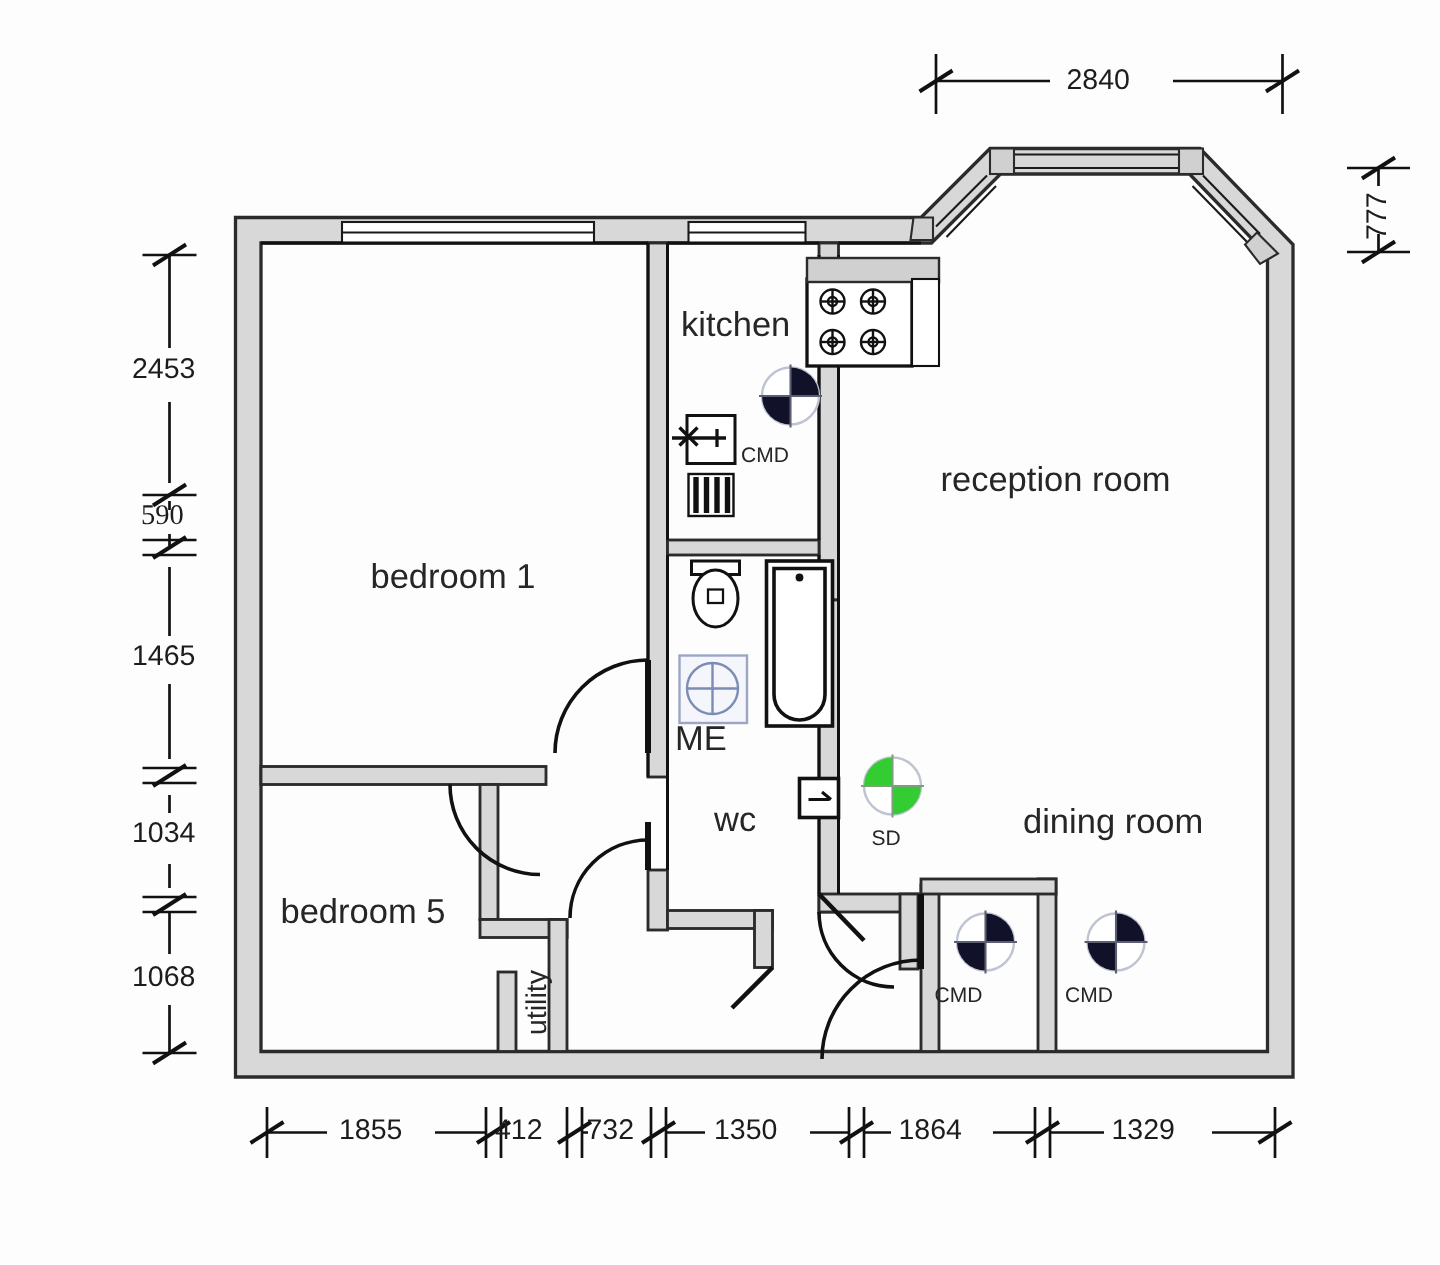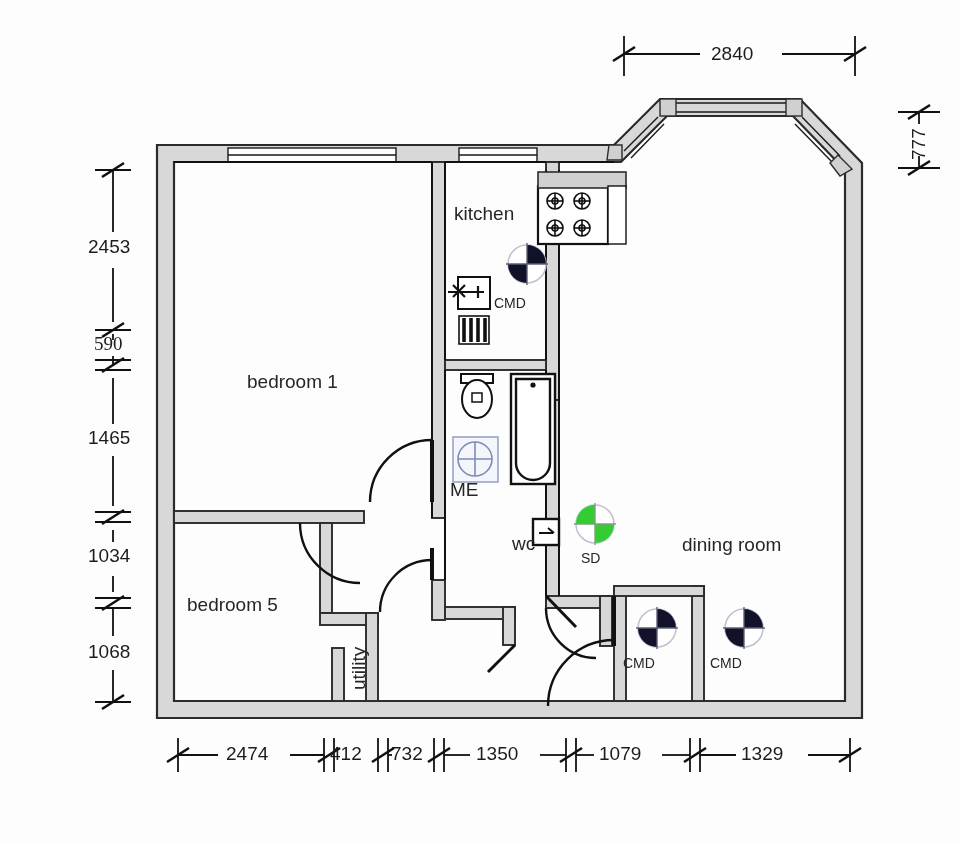--- a/index.html
+++ b/index.html
@@ -1,21 +1,21 @@
 <!DOCTYPE html>
 <html><head>
 <meta charset="utf-8">
 <style>
   html,body{margin:0;padding:0;background:#fff;}
   body{width:960px;height:843px;overflow:hidden;
        font-family:"Liberation Sans",sans-serif;color:#1a1a1a;}
   #stage{position:relative;width:960px;height:843px;background:#fdfdfd;}
   svg#plan{position:absolute;left:0;top:0;width:960px;height:843px;}
   .lbl{position:absolute;white-space:nowrap;color:#262626;}
-  .room{font-size:19px;}
+  .room{font-size:23px;}
   .room-sm{font-size:19px;}
   .det{font-size:14px;}
   .dim{font-size:19px;color:#1c1c1c;}
   .rot90{transform:rotate(-90deg);transform-origin:left top;}
 </style>
 </head>
 <body>
 
 <div id="stage">
 
@@ -288,39 +288,40 @@
     <use href="#tick" x="439" y="755"></use>
     <use href="#tick" x="571" y="755"></use>
     <use href="#tick" x="695" y="755"></use>
     <use href="#tick" x="850" y="755"></use>
   </g>
 </svg>
 
 <div class="lbl room" style="left:247px;top:327px;margin-top:44px;">bedroom 1</div>
 <div class="lbl room" style="left:187px;top:594px;">bedroom 5</div>
 <div class="lbl room" style="left:454px;top:203px;">kitchen</div>
+<div class="lbl room" style="left:627px;top:306px;">reception room</div>
 <div class="lbl room" style="left:682px;top:534px;">dining room</div>
 <div class="lbl room-sm rot90" style="left:348px;top:690px;">utility</div>
-<div class="lbl room" style="left:476px;top:533px;margin-left:36px;">wc</div>
+<div class="lbl room" style="left:476px;top:533px;">wc</div>
 <div class="lbl room" style="left:450px;top:479px;">ME</div>
 
 <div class="lbl det" style="left:494px;top:295px;">CMD</div>
 <div class="lbl det" style="left:581px;top:550px;">SD</div>
 <div class="lbl det" style="left:623px;top:655px;">CMD</div>
 <div class="lbl det" style="left:710px;top:655px;">CMD</div>
 
 <div class="lbl dim" style="left:711px;top:43px;">2840</div>
 <div class="lbl dim rot90" style="left:908px;top:160px;">777</div>
 
 <div class="lbl dim" style="left:88px;top:236px;">2453</div>
 <div class="lbl dim" style="left:94px;top:333px;font-family:Liberation Serif, serif;">590</div>
 <div class="lbl dim" style="left:88px;top:427px;">1465</div>
 <div class="lbl dim" style="left:88px;top:545px;">1034</div>
 <div class="lbl dim" style="left:88px;top:641px;">1068</div>
 
-<div class="lbl dim" style="left:226px;top:743px;">2474</div>
+<div class="lbl dim" style="left:226px;top:743px;">1855</div>
 <div class="lbl dim" style="left:330px;top:743px;">412</div>
 <div class="lbl dim" style="left:391px;top:743px;">732</div>
 <div class="lbl dim" style="left:476px;top:743px;">1350</div>
-<div class="lbl dim" style="left:599px;top:743px;">1079</div>
+<div class="lbl dim" style="left:599px;top:743px;">1864</div>
 <div class="lbl dim" style="left:741px;top:743px;">1329</div>
 
 </div>
 
 </body></html>

